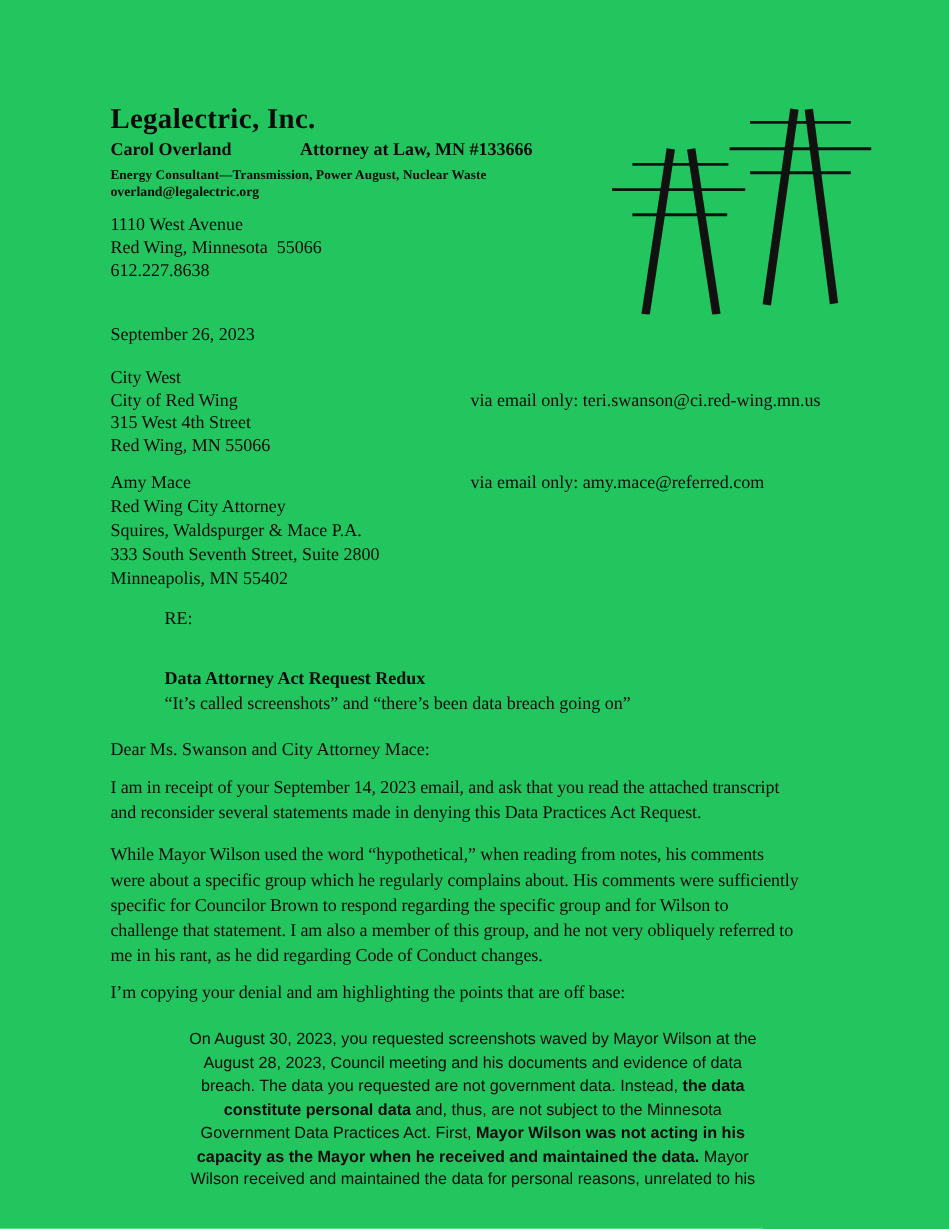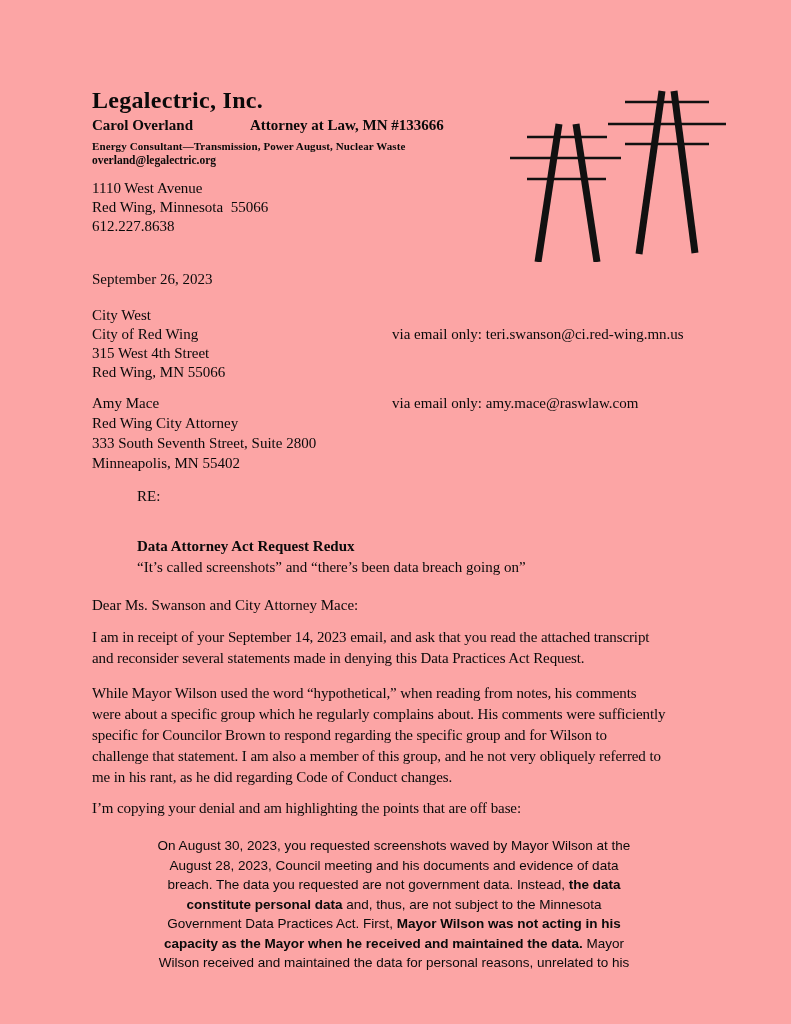--- a/index.html
+++ b/index.html
@@ -2,21 +2,21 @@
 <html><head>
 <meta charset="utf-8">
 <style>
   * { box-sizing: border-box; }
   html, body { margin: 0; padding: 0; background: #e8e8e8; }
   .page {
     position: relative;
     width: 791px;
     height: 1024px;
     margin: 0 auto;
-    background: #fca5a5;
+    background: #22c55e;
     color: #0a0a0a;
     font-family: "Liberation Serif", "DejaVu Serif", serif;
     overflow: hidden;
   }
   .content { padding: 86px 70px 0 92px; }
 
   
   .company { font-size: 24px; font-weight: bold; line-height: 28px; letter-spacing: 0.3px; }
   .attorney-row { position: relative; margin-top: 2px; font-size: 15px; font-weight: bold; line-height: 19px; }
   .attorney-title { position: absolute; left: 158px; top: 0; white-space: nowrap; }
@@ -107,23 +107,24 @@
         <span>City of Red Wing</span>
         <span class="via">via email only: teri.swanson@ci.red-wing.mn.us</span>
       </div>
       <div class="r-line"><span>315 West 4th Street</span></div>
       <div class="r-line"><span>Red Wing, MN 55066</span></div>
     </div>
 
     <div class="recipient second">
       <div class="r-line">
         <span>Amy Mace</span>
-        <span class="via">via email only: amy.mace@raswlaw.com</span>
+        <span class="via">via email only: amy.mace@referred.com</span>
       </div>
       <div class="r-line"><span>Red Wing City Attorney</span></div>
+      <div class="r-line"><span>Squires, Waldspurger &amp; Mace P.A.</span></div>
       <div class="r-line"><span>333 South Seventh Street, Suite 2800</span></div>
       <div class="r-line"><span>Minneapolis, MN 55402</span></div>
     </div>
 
     <div class="re-block">
       <div class="re-label">RE:</div>
       <div>
         <div class="re-subject">Data Attorney Act Request Redux</div>
         <div class="re-subtitle">“It’s called screenshots” and “there’s been data breach going on”</div>
       </div>

